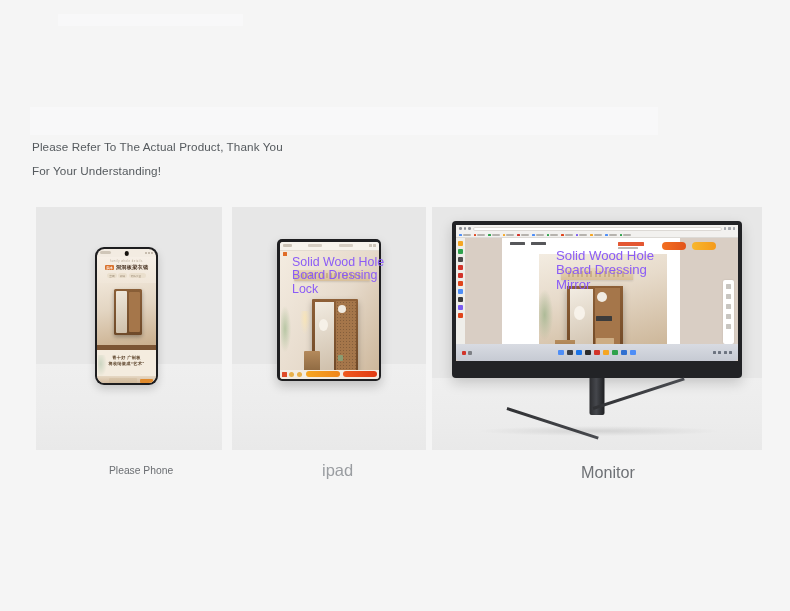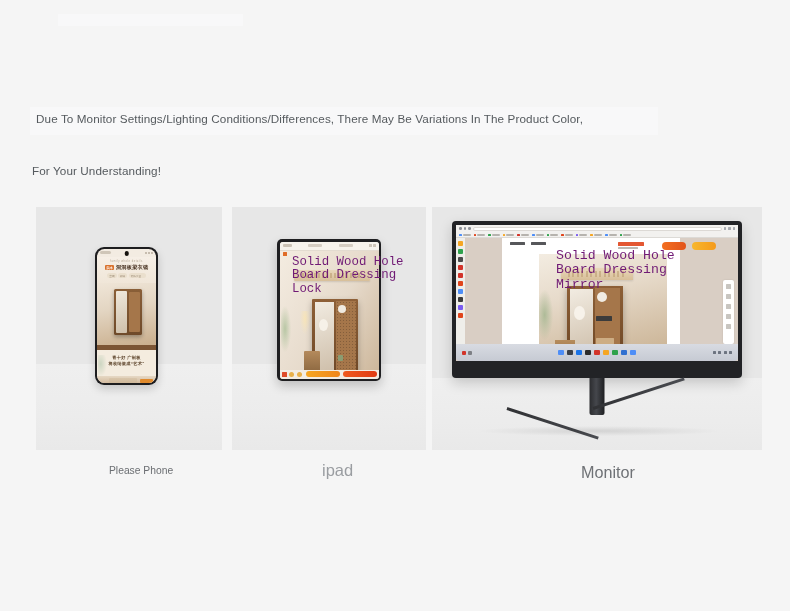--- a/index.html
+++ b/index.html
@@ -463,22 +463,22 @@
   .br-hero .banner:before {
     content: ""; position: absolute; left: 7px; top: 3px; right: 7px; height: 6px;
     background: repeating-linear-gradient(90deg,#b99a6d 0 2px, transparent 2px 4.5px);
     opacity: 0.55;
   }
 
   
   .overlay-text {
     position: absolute;
     z-index: 20;
-    color: #701a75;
-    font-family: Liberation Mono, monospace;
+    color: #8b5cf6;
+    font-family: Liberation Sans, sans-serif;
     line-height: 1.08;
     white-space: pre-line;
   }
   .overlay-ipad {
     left: 292px; top: 256px;
     font-size: 12.4px;
   }
   .overlay-monitor {
     left: 556px; top: 249px;
     font-size: 13.2px;
@@ -492,21 +492,21 @@
 </style>
 </head>
 <body>
 
 <div class="page">
 
   <div class="top-band"></div>
 
 
   <div class="notice-hl"></div>
-  <div class="notice-line1">Due To Monitor Settings/Lighting Conditions/Differences, There May Be Variations In The Product Color,</div>
+  <div class="notice-line2">Please Refer To The Actual Product, Thank You</div>
   <div class="notice-line3">For Your Understanding!</div>
 
   <div class="panels">
 
     <div class="panel panel-phone">
       <div class="floor"></div>
 
       <div class="phone">
         <div class="phone-screen">
           <div class="ph-statusbar">

